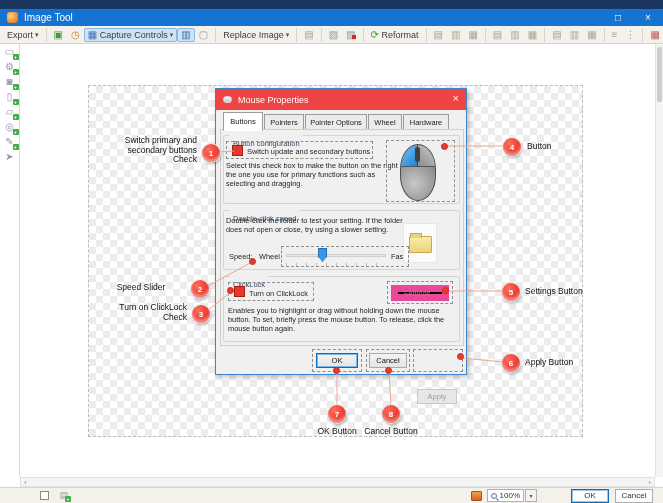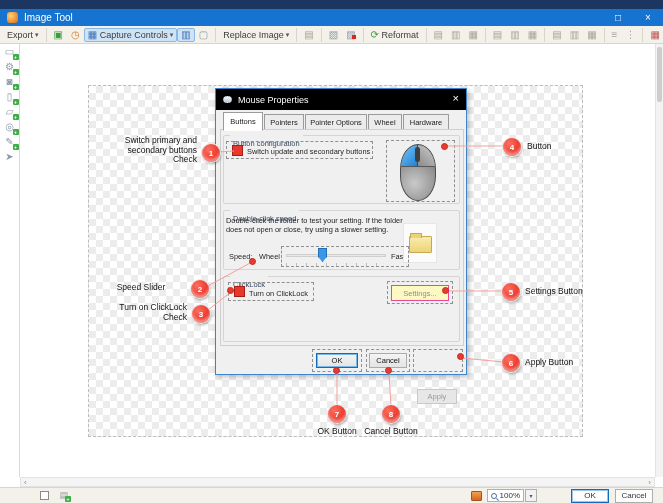--- a/index.html
+++ b/index.html
@@ -51,39 +51,39 @@
   
   .checker { left:88px; top:85px; width:495px; height:352px; border:1px dashed #bcbcbc;
      background:
        linear-gradient(45deg,#ececec 25%,transparent 25%,transparent 75%,#ececec 75%),
        linear-gradient(45deg,#ececec 25%,#ffffff 25%,#ffffff 75%,#ececec 75%);
      background-size:14px 14px; background-position:0 0,7px 7px; }
 
   
   .dialog { left:215px; top:88px; width:252px; height:287px; background:#f0f0f0;
             border:1px solid #3d85c8; box-shadow:2px 2px 5px rgba(0,0,0,.25); z-index:2; }
-  .dlg-title { position:absolute; left:0; top:0; width:100%; height:21px; background:#000000; color:#fff;
+  .dlg-title { position:absolute; left:0; top:0; width:100%; height:21px; background:#ef4444; color:#fff;
                display:flex; align-items:center; font-size:9px; }
   .dlg-mouse-ico { width:9px; height:7px; margin:0 6px 0 7px; border:1px solid #dfe9f4; border-radius:4px;
                    background:linear-gradient(#f2f6fb,#b9c8d8); }
   .dlg-x { position:absolute; right:7px; top:3px; font-size:11px; color:#fff; }
   .tab { position:absolute; font-size:7.5px; color:#222; background:#ececec; border:1px solid #9b9b9b;
          display:flex; align-items:center; justify-content:center; }
   .tab.active { background:#fff; border-bottom:1px solid #fff; z-index:2; }
   .page { position:absolute; left:4px; top:40px; width:244px; height:217px; background:#f0f0f0;
           border:1px solid #cfcfcf; }
   .group { position:absolute; border:1px solid #d5d5d5; border-radius:2px; }
   .gtitle { position:absolute; font-size:7.5px; color:#394b63; background:#f0f0f0; padding:8px 3px; }
   .dtext { position:absolute; font-size:7.4px; line-height:9px; color:#1d1d1d; }
   .dashsel { position:absolute; border:1px dashed #8f8f8f; z-index:3; }
   .redcb { position:absolute; width:11px; height:11px; background:#e8382c; border:1px solid #a61e14; z-index:4; }
   .dbtn { position:absolute; font-size:7.5px; display:flex; align-items:center; justify-content:center;
           background:linear-gradient(#f4f4f4,#e4e4e4); border:1px solid #ababab; color:#111; }
   .dbtn.default { border:1px solid #0f6cbd; box-shadow:inset 0 0 0 1px #7ab8e8; }
-  .dbtn.disabled { background:#fef9c3; border:1px solid #ec4899; color:#8f8f8f; }
+  .dbtn.disabled { background:#000000; border:7px solid #ec4899; color:#8f8f8f; }
   .dbtn.disabled2 { background:#e7e7e7; border:1px solid #c9c9c9; color:#9a9a9a;margin-top:36px; }
 
   
   .mousebody { position:absolute; left:184px; top:55px; width:36px; height:57px; border-radius:50% / 44%;
                background:radial-gradient(circle at 40% 70%, #c9c9c9, #888 60%, #5d5d5d);
                border:1px solid #4c4c4c; overflow:hidden; }
   .mbtn-l { position:absolute; left:0; top:0; width:17px; height:22px;
             background:linear-gradient(135deg,#7ec5f5,#1e82d4); border-radius:16px 0 0 0; border-right:1px solid #444; }
   .mbtn-r { position:absolute; right:0; top:0; width:17px; height:22px;
             background:linear-gradient(225deg,#cfcfcf,#8a8a8a); border-radius:0 16px 0 0; border-bottom:1px solid #555; }
@@ -252,20 +252,21 @@
   <div class="tab" style="left:89px;top:25px;width:62px;height:17px;">Pointer Options</div>
   <div class="tab" style="left:152px;top:25px;width:34px;height:17px;">Wheel</div>
   <div class="tab" style="left:187px;top:25px;width:46px;height:17px;">Hardware</div>
   <div class="page"></div>
 
   <div class="group" style="left:7px;top:46px;width:237px;height:69px;"></div>
   <div class="gtitle" style="left:14px;top:42px;">Button configuration</div>
   <div class="dashsel" style="left:10px;top:52px;width:147px;height:18px;"></div>
   <div class="redcb" style="left:16px;top:56px;"></div>
   <div class="dtext" style="left:31px;top:58px;width:130px;">Switch update and secondary buttons</div>
+  <div class="dtext" style="left:10px;top:72px;width:172px;">Select this check box to make the button on the right the one you use for primary functions such as selecting and dragging.</div>
   <div class="dashsel" style="left:170px;top:51px;width:69px;height:62px;"></div>
   <div class="mousebody">
     <div class="mbtn-l"></div>
     <div class="mbtn-r"></div>
   </div>
   <div class="mwheel" style="position:absolute;left:199px;top:58px;"></div>
 
   <div class="group" style="left:7px;top:121px;width:237px;height:60px;"></div>
   <div class="gtitle" style="left:14px;top:117px;">Double-click speed</div>
   <div class="dtext" style="left:10px;top:127px;width:180px;">Double-click the folder to test your setting. If the folder does not open or close, try using a slower setting.</div>
@@ -280,20 +281,21 @@
     <div class="folder"></div>
   </div>
 
   <div class="group" style="left:7px;top:187px;width:237px;height:66px;"></div>
   <div class="gtitle" style="left:14px;top:183px;">ClickLock</div>
   <div class="dashsel" style="left:12px;top:193px;width:86px;height:19px;"></div>
   <div class="redcb" style="left:18px;top:197px;"></div>
   <div class="dtext" style="left:33px;top:200px;">Turn on ClickLock</div>
   <div class="dashsel" style="left:171px;top:192px;width:66px;height:23px;"></div>
   <div class="dbtn disabled" style="left:175px;top:196px;width:58px;height:16px;">Settings...</div>
+  <div class="dtext" style="left:12px;top:217px;width:230px;">Enables you to highlight or drag without holding down the mouse button. To set, briefly press the mouse button. To release, click the mouse button again.</div>
 
   <div class="dashsel" style="left:96px;top:260px;width:50px;height:23px;"></div>
   <div class="dbtn default" style="left:100px;top:264px;width:42px;height:15px;">OK</div>
   <div class="dashsel" style="left:150px;top:260px;width:44px;height:23px;"></div>
   <div class="dbtn" style="left:153px;top:264px;width:38px;height:15px;">Cancel</div>
   <div class="dashsel" style="left:197px;top:260px;width:50px;height:23px;"></div>
   <div class="dbtn disabled2" style="left:201px;top:264px;width:40px;height:15px;">Apply</div>
 </div>
 
 <svg class="abs lines" viewBox="0 0 663 503">

